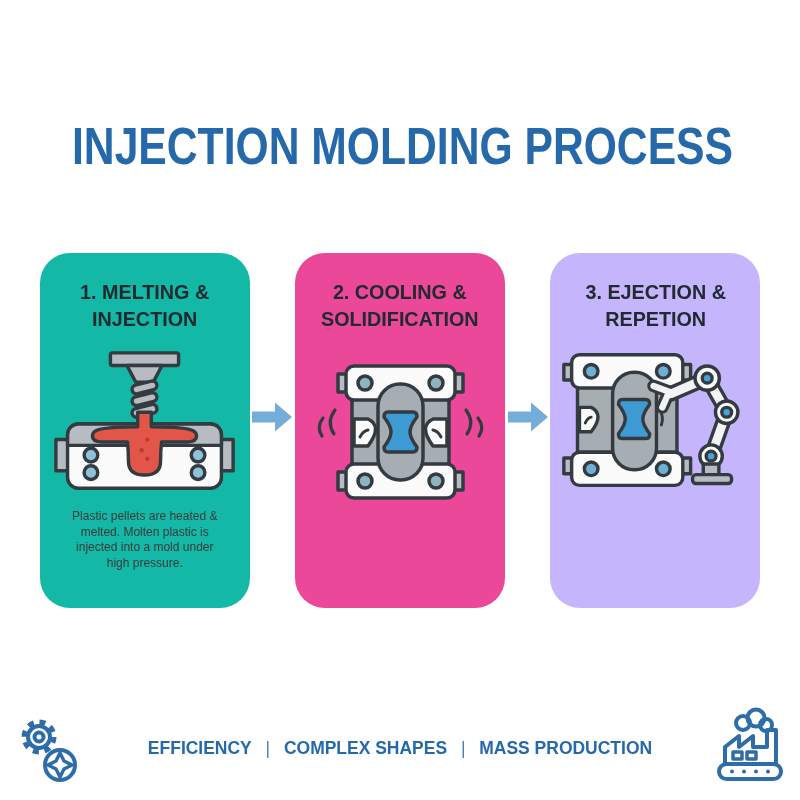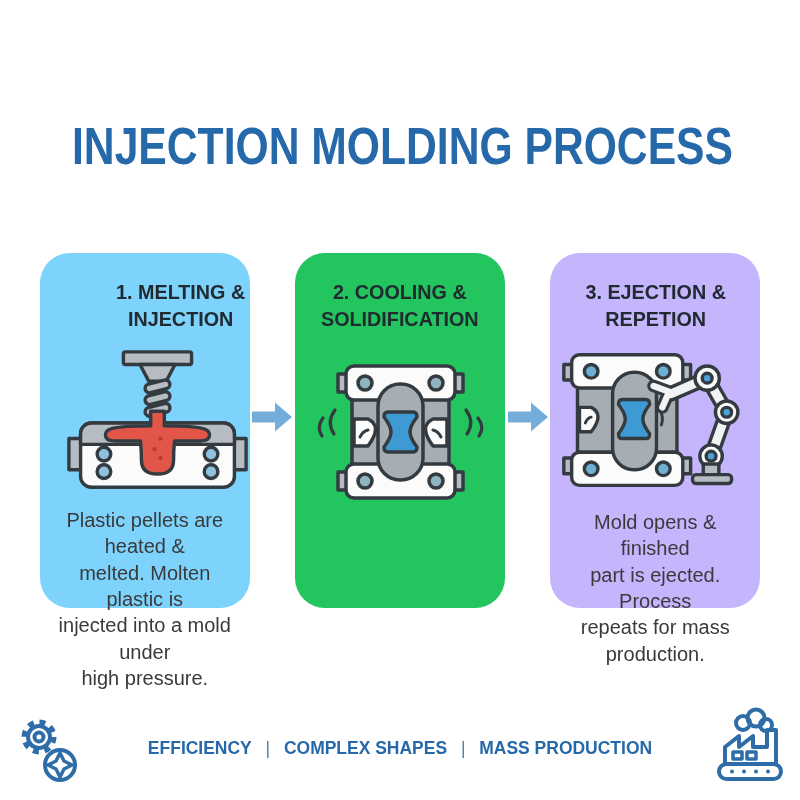--- a/index.html
+++ b/index.html
@@ -13,31 +13,31 @@
     transform:scaleX(0.82);transform-origin:center;white-space:nowrap;
   }
   .cards{
     position:absolute;top:253px;left:40px;width:720px;height:355px;
     display:flex;justify-content:space-between;align-items:stretch;
   }
   .card{
     width:211px;height:355px;border-radius:30px;box-sizing:border-box;
     padding-top:26px;display:flex;flex-direction:column;align-items:center;
   }
-  .card-blue{background:#7dd3fc;align-items:flex-end;}
-  .card-green{background:#22c55e;gap:11px;}
+  .card-blue{background:#14b8a6;}
+  .card-green{background:#ec4899;gap:11px;}
   .card-orange{background:#c4b5fd;}
   .card h2{
     margin:0;font-size:21px;font-weight:700;color:#212a30;text-align:center;
     line-height:1.28;white-space:pre-line;transform:scaleX(0.94);transform-origin:center;
   }
   .icon-wrap{margin-top:14px;height:150px;display:flex;align-items:center;justify-content:center;}
   .icon-wrap svg{display:block;}
   .card p{
-    margin:12px 10px 0 10px;font-size:20px;color:#3a3a3a;text-align:center;
+    margin:12px 10px 0 10px;font-size:12px;color:#3a3a3a;text-align:center;
     line-height:1.32;white-space:pre-line;
   }
   .arrow-zone{width:46px;display:flex;align-items:flex-start;justify-content:center;}
   .arrow-zone svg{margin-top:147px;}
   .footer-text{
     position:absolute;top:737px;left:0;width:800px;display:flex;justify-content:center;
     align-items:center;gap:15px;font-size:19px;font-weight:700;color:#2669aa;
     transform:scaleX(0.92);transform-origin:center;
   }
   .footer-sep{font-weight:400;opacity:0.85;}
@@ -172,23 +172,20 @@
           <circle cx="153" cy="30" r="5" fill="#4aa3d8"></circle>
           <circle cx="173" cy="65" r="11.5" fill="#f9f9f9"></circle>
           <circle cx="173" cy="65" r="5" fill="#4aa3d8"></circle>
           <circle cx="157" cy="110" r="11.5" fill="#f9f9f9"></circle>
           <circle cx="157" cy="110" r="5" fill="#4aa3d8"></circle>
           <rect x="149" y="118" width="16" height="11" fill="#b6bcc1"></rect>
           <rect x="138" y="129" width="40" height="9" rx="3.5" fill="#b6bcc1"></rect>
         </g>
       </svg>
     </div>
-    <p>Mold opens &amp; finished
-part is ejected. Process
-repeats for mass production.</p>
   </div>
 </div>
 
 <div class="footer-text">
   <span>EFFICIENCY</span>
   <span class="footer-sep">|</span>
   <span>COMPLEX SHAPES</span>
   <span class="footer-sep">|</span>
   <span>MASS PRODUCTION</span>
 </div>

